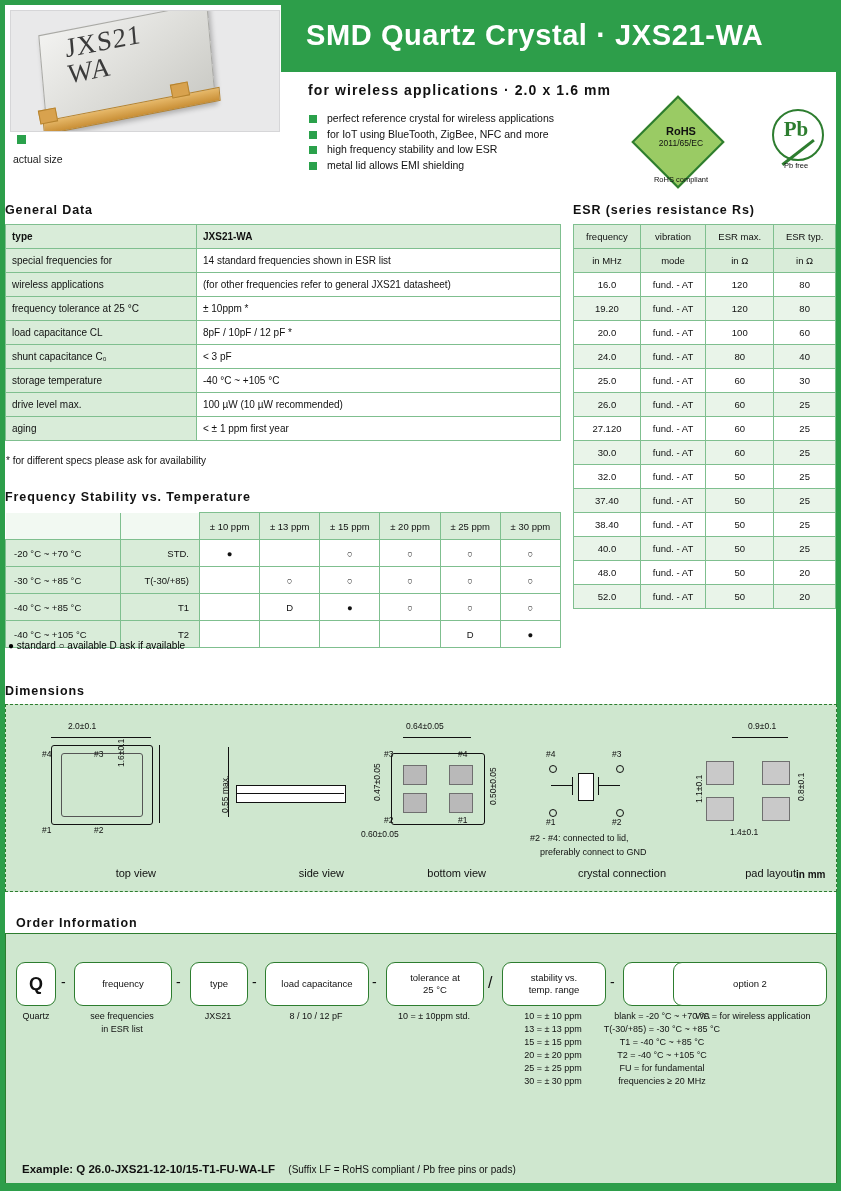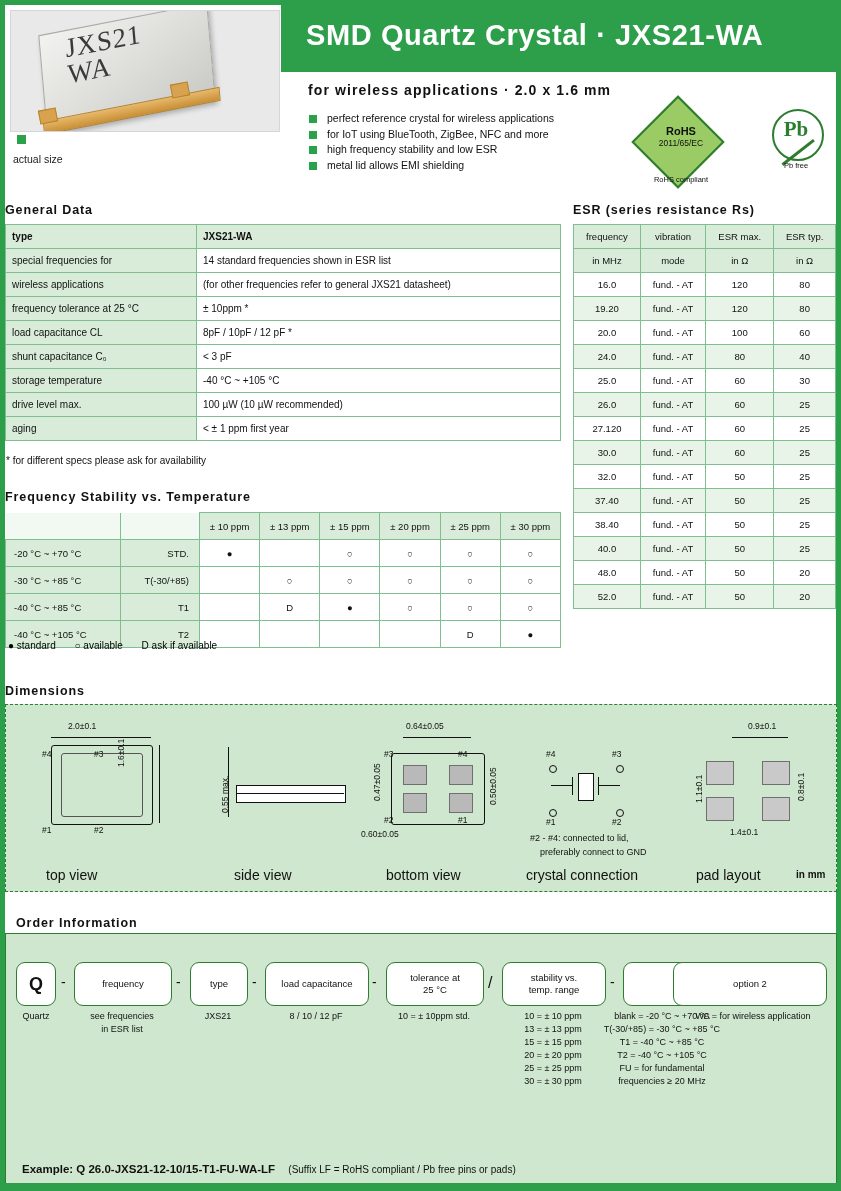--- a/index.html
+++ b/index.html
@@ -84,25 +84,25 @@
   #esr .tint{background:#e9f4e9;}
 
   
   #stab{position:absolute;left:5px;top:512px;width:556px;}
   #stab td{text-align:center;height:20px;font-size:9.5px;}
   #stab td.rh{background:#d9ecd9;text-align:left;padding-left:8px;width:100px;font-weight:normal;}
   #stab td.rh2{background:#d9ecd9;text-align:right;padding-right:10px;width:62px;}
   #stab td.ch{background:#d9ecd9;}
   #stab td.blank{background:#f2f9f2;}
   .legend{position:absolute;left:8px;top:640px;font-size:10px;}
-  .legend span{margin-right:16px;}
+  .legend span{}
 
   
   .dim-box{position:absolute;left:5px;top:704px;width:830px;height:186px;background:#cfe7cf;border:1px dashed #2d7d2f;}
-  .dim-cap{position:absolute;font-size:14px;color:#111;text-align:left;}
+  .dim-cap{position:absolute;font-size:11px;color:#111;text-align:right;}
   .pad-sq{position:absolute;background:#b9b9b9;border:1px solid #6f6f6f;}
   .pad-sq2{position:absolute;background:#c9c9c9;border:1px solid #6f6f6f;}
   .dimtxt{position:absolute;font-size:8.5px;color:#111;}
   .arrw{position:absolute;background:#111;}
 
   
   .ord-box{position:absolute;left:5px;top:933px;width:830px;height:250px;background:#cfe7cf;border:1px solid #2d7d2f;}
   .ord-cell{
     position:absolute;background:#fff;border:1.6px solid #2d7d2f;border-radius:9px;
     font-size:9.5px;text-align:center;display:flex;align-items:center;justify-content:center;color:#111;

